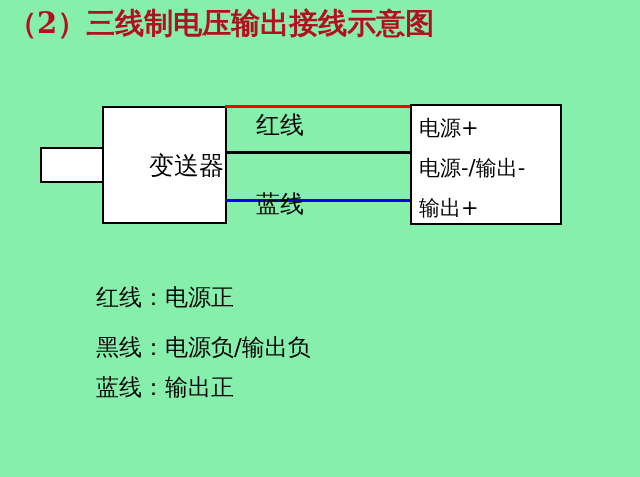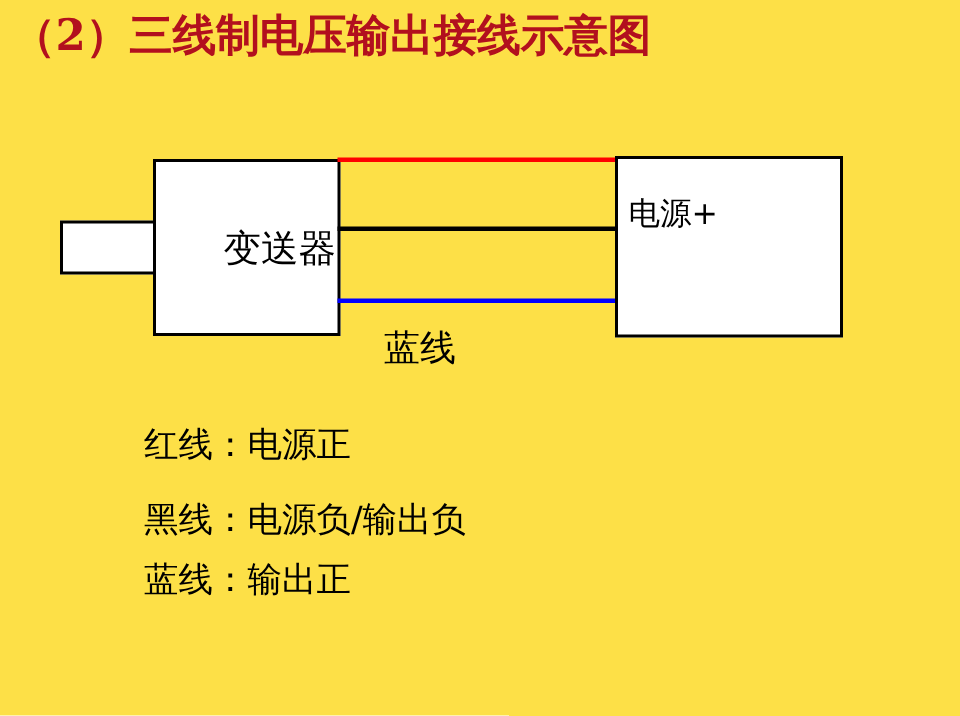--- a/index.html
+++ b/index.html
@@ -4,21 +4,21 @@
 <style>
   html, body {
     margin: 0;
     padding: 0;
     background: #ffffff;
   }
   .canvas {
     position: relative;
     width: 640px;
     height: 477px;
-    background: #fde047;
+    background: #86efac;
     overflow: hidden;
     font-family: "DejaVu Sans", sans-serif;
     color: #000000;
   }
   .title {
     position: absolute;
     left: 8px;
     top: 6px;
     margin: 0;
     font-family: "DejaVu Serif", "Liberation Serif", serif;
@@ -49,21 +49,21 @@
     display: flex;
     align-items: center;
     justify-content: center;
     font-size: 25px;
   }
   .terminal-box {
     left: 410px;
     top: 104px;
     width: 152px;
     height: 121px;
-    padding: 16px 0 0 7px;
+    padding: 2px 0 0 7px;
     font-size: 21px;
   }
   .terminal-line {
     height: 40px;
     line-height: 40px;
     white-space: nowrap;
   }
   .wire {
     position: absolute;
     left: 225px;
@@ -75,21 +75,21 @@
   .wire-blue  { top: 199px; }
   .wire-label {
     position: absolute;
     left: 256px;
     font-size: 24px;
     line-height: 26px;
     white-space: nowrap;
   }
   .wl-red   { top: 112px; }
   .wl-black { top: 158px; }
-  .wl-blue  { top: 219px; text-align: right; }
+  .wl-blue  { top: 191px; text-align: right; }
   .legend-line {
     position: absolute;
     left: 96px;
     font-size: 23px;
     line-height: 26px;
     white-space: nowrap;
   }
   .lg-1 { top: 284px; }
   .lg-2 { top: 334px; }
   .lg-3 { top: 374px; }
@@ -104,23 +104,26 @@
   <div class="box small-box"></div>
 
   <div class="box main-box">
     <span>变送器</span>
   </div>
 
   <div class="wire wire-red" style="background-color: rgb(255, 0, 0);"></div>
   <div class="wire wire-black" style="background-color: rgb(0, 0, 0);"></div>
   <div class="wire wire-blue" style="background-color: rgb(0, 0, 255);"></div>
 
+  <span class="wire-label wl-red">红线</span>
   <span class="wire-label wl-blue">蓝线</span>
 
   <div class="box terminal-box">
     <div class="terminal-line">电源+</div>
+    <div class="terminal-line">电源-/输出-</div>
+    <div class="terminal-line">输出+</div>
   </div>
 
   <div class="legend-line lg-1">红线：电源正</div>
   <div class="legend-line lg-2">黑线：电源负/输出负</div>
   <div class="legend-line lg-3">蓝线：输出正</div>
 
 </div>
 
 </body></html>

